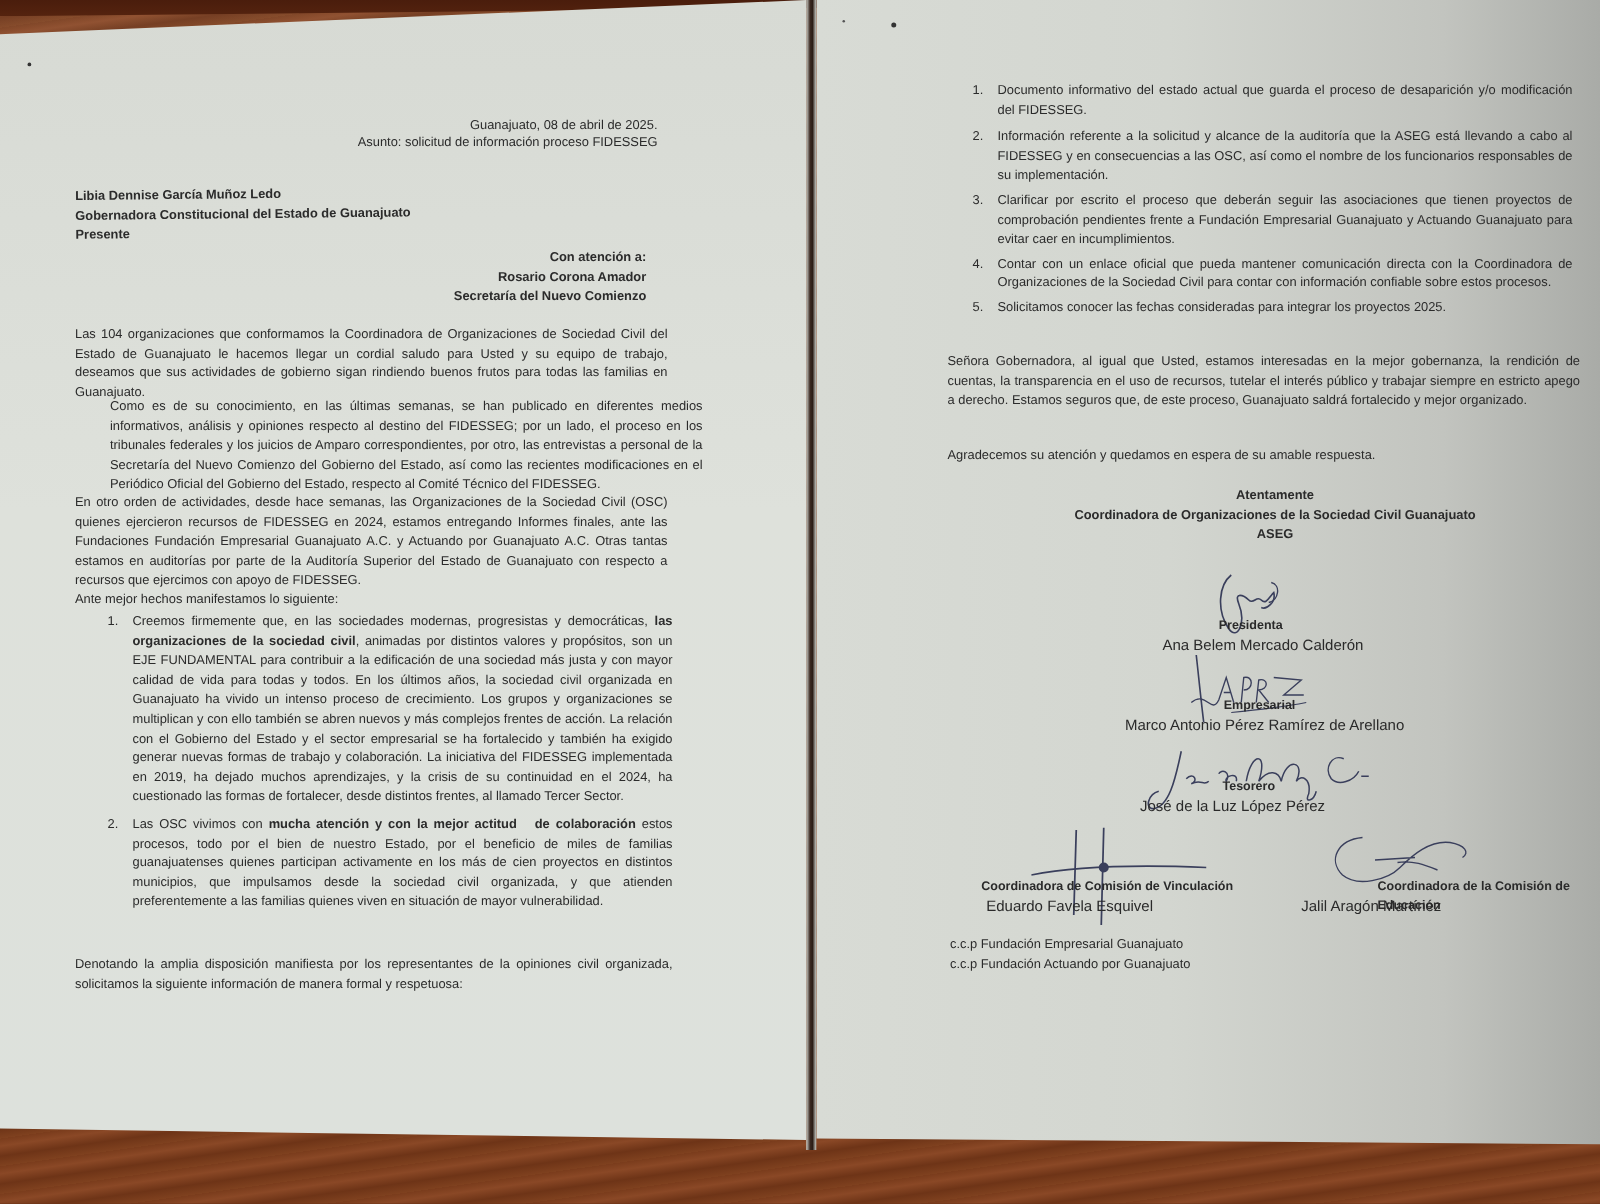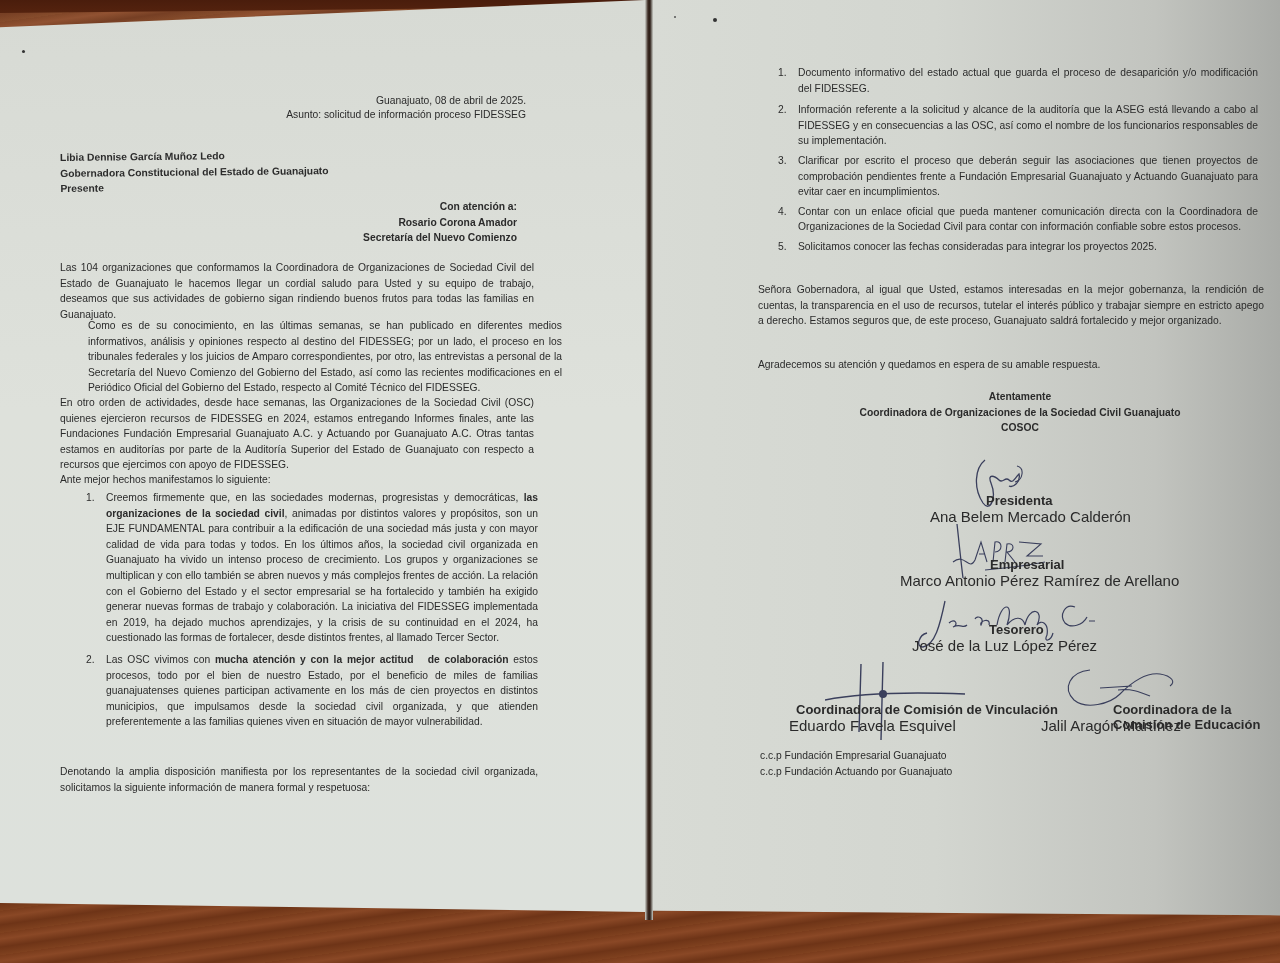--- a/index.html
+++ b/index.html
@@ -69,22 +69,22 @@
       position: absolute; left: 0; top: 0;
     }
     .closing-left { left: 60px; top: 764px; width: 478px; }
 
     
     .list-right { left: 778px; top: 65px; width: 480px; }
     .list-right li { margin-bottom: 5px; }
     .rp1 { left: 758px; top: 282px; width: 506px; }
     .rp2 { left: 758px; top: 357px; width: 506px; }
     .sign-block { left: 840px; top: 389px; width: 360px; text-align: center; }
-    .sig-role { position: absolute; font-weight: bold; font-size: 13px; line-height: 15px; margin-left: 11px; }
-    .sig-name { position: absolute; font-size: 15px; line-height: 15px; }
+    .sig-role { position: absolute; font-weight: bold; font-size: 10px; line-height: 15px; }
+    .sig-name { position: absolute; font-size: 12px; line-height: 15px; }
     .signature { position: absolute; pointer-events: none; }
     .cc { left: 760px; top: 748px; width: 300px; }
   </style>
 </head>
 <body>
 
 <div class="wood"></div>
 <div class="wood-top"></div>
 
 <div class="sheet sheet-left">
@@ -122,21 +122,21 @@
   <li style="margin-bottom:6px;">
     <span class="num">1.</span>
     <span>Creemos firmemente que, en las sociedades modernas, progresistas y democráticas, </span><span class="b">las organizaciones de la sociedad civil</span><span>, animadas por distintos valores y propósitos, son un EJE FUNDAMENTAL para contribuir a la edificación de una sociedad más justa y con mayor calidad de vida para todas y todos.  En los últimos años, la sociedad civil organizada en Guanajuato ha vivido un intenso proceso de crecimiento. Los grupos y organizaciones se multiplican y con ello también se abren nuevos y más complejos frentes de acción. La relación con el Gobierno del Estado y el sector empresarial se ha fortalecido y también ha exigido generar nuevas formas de trabajo y colaboración. La iniciativa del FIDESSEG implementada en 2019, ha dejado muchos aprendizajes, y la crisis de su continuidad en el 2024, ha cuestionado las formas de fortalecer, desde distintos frentes, al llamado Tercer Sector.</span>
   </li>
   <li>
     <span class="num">2.</span>
     <span>Las OSC vivimos con </span><span class="b" style="white-space:pre-wrap;">mucha atención y con la mejor actitud   de colaboración</span><span> estos procesos, todo por el bien de nuestro Estado, por el beneficio de miles de familias guanajuatenses quienes participan activamente en los más de cien proyectos en distintos municipios, que impulsamos desde la sociedad civil organizada, y que atienden preferentemente a las familias quienes viven en situación de mayor vulnerabilidad.</span>
   </li>
 </ol>
 
-<div class="txt just closing-left">Denotando la amplia disposición manifiesta por los representantes de la sociedad civil organizada, solicitamos la siguiente información de manera formal y respetuosa:</div>
+<div class="txt just closing-left">Denotando la amplia disposición manifiesta por los representantes de la opiniones civil organizada, solicitamos la siguiente información de manera formal y respetuosa:</div>
 
 <ol class="txt just list-right">
   <li style="margin-bottom:6px;">
     <span class="num">1.</span>
     <span>Documento informativo del estado actual que guarda el proceso de desaparición y/o modificación del FIDESSEG.</span>
   </li>
   <li style="margin-bottom:4px;">
     <span class="num">2.</span>
     <span>Información referente a la solicitud y alcance de la auditoría que la ASEG está llevando a cabo al FIDESSEG y en consecuencias a las OSC, así como el nombre de los funcionarios responsables de su implementación.</span>
   </li>
@@ -153,21 +153,21 @@
     <span>Solicitamos conocer las fechas consideradas para integrar los proyectos 2025.</span>
   </li>
 </ol>
 
 <div class="txt just rp1">Señora Gobernadora, al igual que Usted, estamos interesadas en la mejor gobernanza, la rendición de cuentas, la  transparencia en el uso de recursos, tutelar el interés público y trabajar siempre en estricto apego a derecho.  Estamos seguros que, de este proceso, Guanajuato saldrá fortalecido y mejor organizado.</div>
 <div class="txt rp2">Agradecemos su atención y quedamos en espera de su amable respuesta.</div>
 
 <div class="txt b center sign-block">
   <div>Atentamente</div>
   <div style="margin-left:-30px;margin-right:-30px;">Coordinadora de Organizaciones de la Sociedad Civil Guanajuato</div>
-  <div>COSOC</div>
+  <div>ASEG</div>
 </div>
 
 <svg class="signature" style="left:955px;top:458px;" width="80" height="60" viewBox="0 0 80 60">
   <path d="M30 2 C20 10, 18 30, 28 45 C35 55, 42 40, 36 25 C32 15, 40 18, 44 22 C48 26, 50 18, 54 22 C58 26, 60 20, 64 16 C66 24, 58 30, 54 28" fill="none" stroke="#3a3f5c" stroke-width="1.3"></path>
   <path d="M62 8 C70 10, 68 22, 60 24" fill="none" stroke="#3a3f5c" stroke-width="1.1"></path>
 </svg>
 <svg class="signature" style="left:945px;top:522px;" width="120" height="60" viewBox="0 0 120 60">
   <path d="M12 2 C14 20, 16 40, 18 56" fill="none" stroke="#3a3f5c" stroke-width="1.3"></path>
   <path d="M8 40 C20 30, 24 50, 30 38 L36 20 L42 40 M34 32 L40 32 M48 40 L50 20 C58 18, 58 30, 50 30 M60 40 L62 22 C70 20, 70 30, 62 30 L70 40 M74 20 L96 22 L82 34 L98 34" fill="none" stroke="#3a3f5c" stroke-width="1.1"></path>
   <path d="M40 48 C60 46, 80 44, 100 40" fill="none" stroke="#3a3f5c" stroke-width="1"></path>

